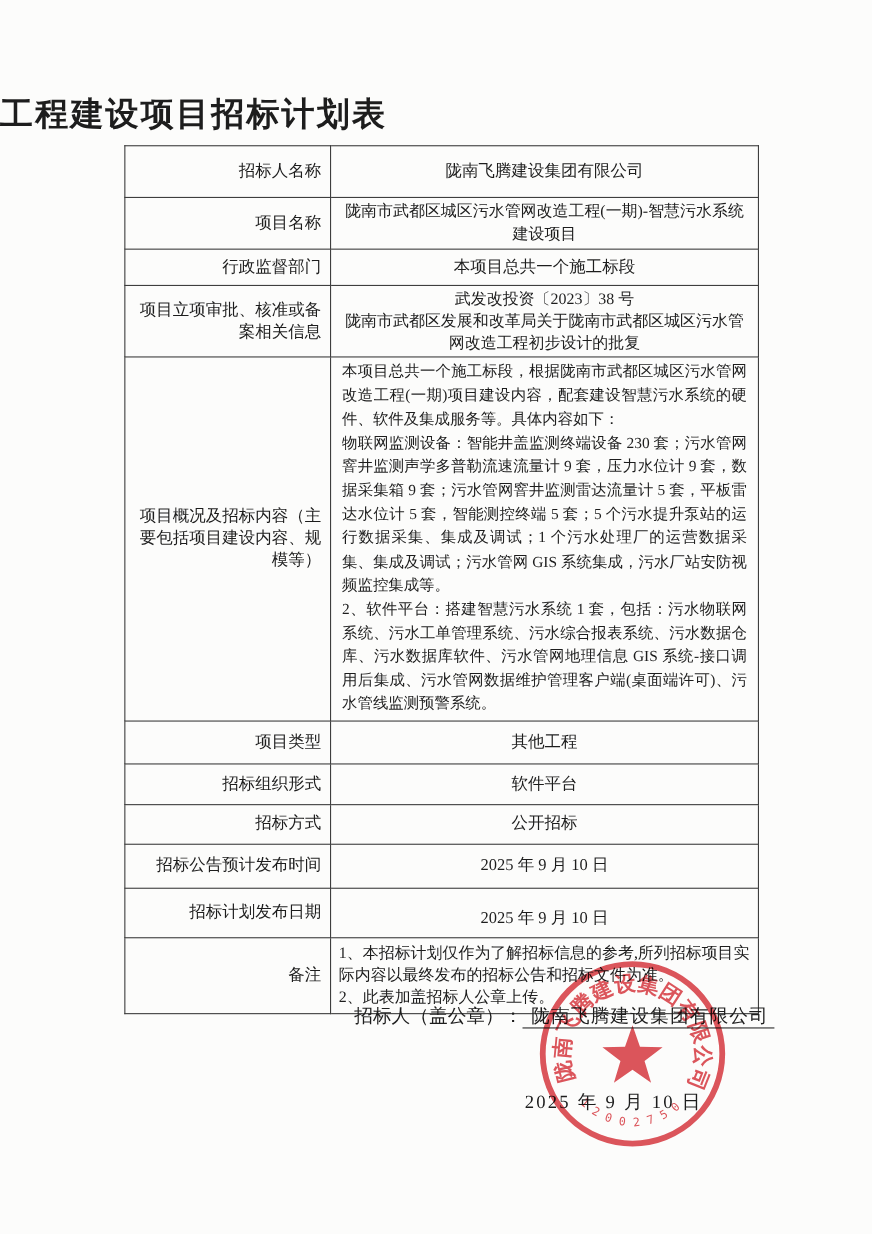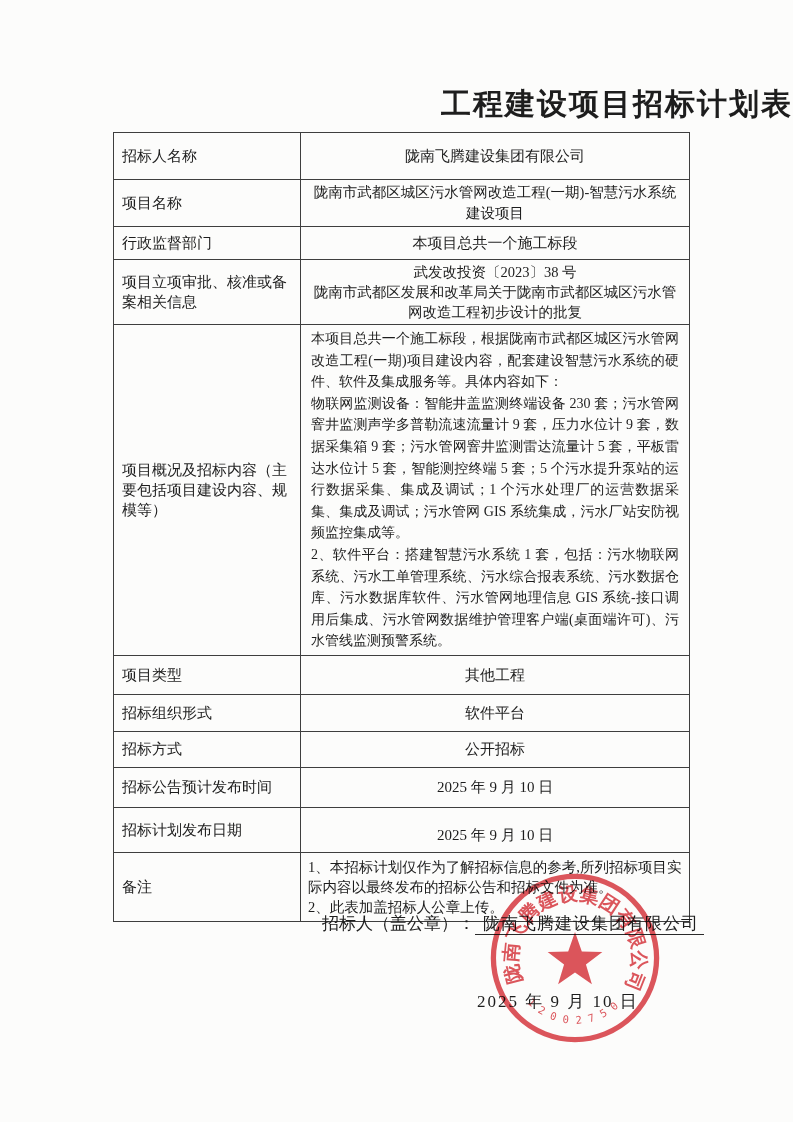--- a/index.html
+++ b/index.html
@@ -4,33 +4,33 @@
 <style>
   html,body{margin:0;padding:0;}
   body{
     width:793px;height:1122px;position:relative;
     background:#fcfcfb;color:#1d1d1d;
     font-family:"Liberation Serif","DejaVu Serif",serif;
     overflow:hidden;
   }
   .page-title{
     position:absolute;top:84px;left:0;width:100%;
-    text-align:right;font-size:30px;font-weight:700;letter-spacing:2px;
+    text-align:left;font-size:30px;font-weight:700;letter-spacing:2px;
   }
   table.plan-table{
     position:absolute;left:113px;top:132px;width:576px;
     border-collapse:collapse;table-layout:fixed;
   }
   .plan-table td{
     border:1.5px solid #3e3e3e;
     font-size:15px;line-height:20px;
     vertical-align:middle;padding:2px 8px;
     word-break:break-all;
   }
-  .lc{text-align:left;font-size:14px;padding:2px 6px;}
+  .lc{text-align:right;font-size:14px;padding:2px 6px;}
   .lc-sm{font-size:13px;}
   .vc{text-align:center;}
   tr.r1{height:47px} tr.r2{height:44px} tr.r3{height:33px} tr.r4{height:63px}
   tr.r5{height:283px} tr.r6{height:39px} tr.r7{height:38px} tr.r8{height:37px}
   tr.r9{height:36px} tr.r10{height:40px} tr.r11{height:45px} tr.r12{height:63px}
   td.approval div{line-height:20px;font-size:14.5px;}
   td.overview{
     text-align:left;font-size:14px;line-height:21.6px;padding:3px 10px;
     text-align:justify;
   }

